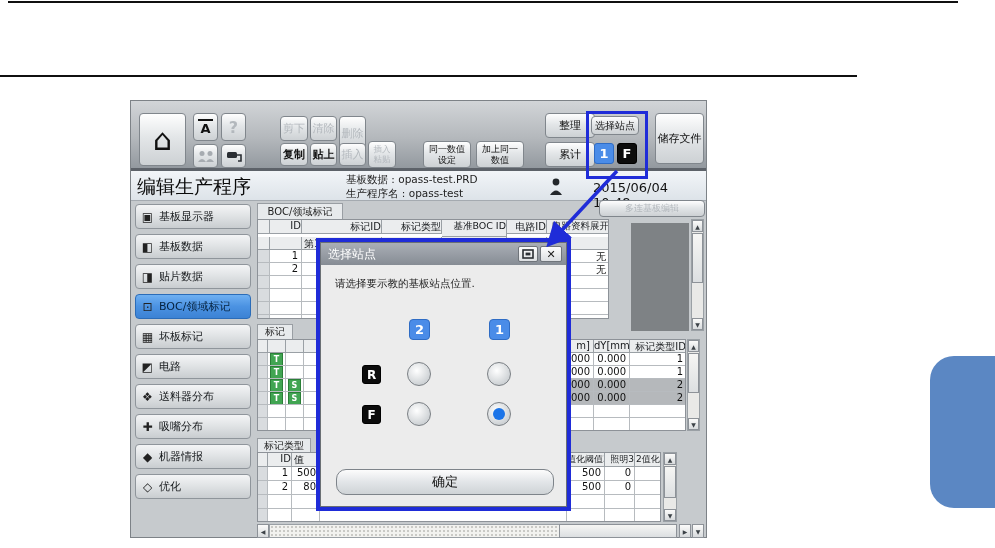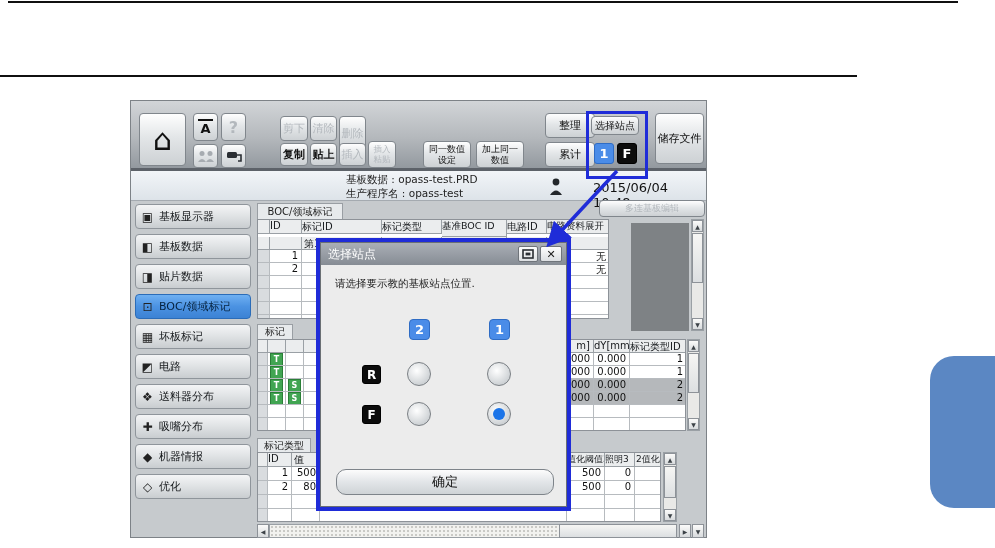--- a/index.html
+++ b/index.html
@@ -42,21 +42,21 @@
   .side-item.sel{background:linear-gradient(#6fb0f2,#4b92e2 50%,#3c82d4);border-color:#2b6cb8;color:#06233f;}
   .side-ico{width:15px;font-size:12px;text-align:center;color:#222;}
   
   .tab{position:absolute;background:#e7eaec;border:1px solid #999ea3;border-bottom:none;
       font-size:10px;display:flex;align-items:center;justify-content:center;box-sizing:border-box;color:#222;}
   .tbl{position:absolute;background:#fff;border:1px solid #8d9298;box-sizing:border-box;overflow:hidden;}
   .trow{display:flex;}
   .c{box-sizing:border-box;border-right:1px solid #b7bbbf;border-bottom:1px solid #b7bbbf;
      font-size:10px;overflow:hidden;white-space:nowrap;flex-shrink:0;}
   .ch{background:#ebedee;border-right:1px solid #9aa0a5;border-bottom:1px solid #9aa0a5;
-     text-align:left;color:#16191c;}
+     text-align:right;color:#16191c;}
   .csel{background:#d9dcdf;}
   .num{text-align:right;padding-right:3px;}
   .selrow{background:#b5b8bb;}
   .markb{display:inline-block;width:11px;height:11px;background:#41a552;border:1px solid #2a7f37;
      color:#fff;font-size:8px;font-weight:bold;line-height:11px;text-align:center;margin:0 0 0 2px;box-sizing:content-box;}
   .grayview{position:absolute;background:#7e8285;}
   
   .sb{position:absolute;background:#e9e9e7;border:1px solid #9aa0a5;box-sizing:border-box;}
   .sbtn{position:absolute;left:0;width:100%;height:12px;background:linear-gradient(#fbfbfa,#d8dbdd);
      border:1px solid #8d9298;box-sizing:border-box;font-size:6px;color:#3c4247;
@@ -171,20 +171,21 @@
         </div>
 
       <div class="btn" style="left:524px;top:12px;width:49px;height:51px;">
           <span>储存文件</span>
         </div>
 
       <div class="anno-box" style="left:455px;top:10px;width:56px;height:62px;"></div>
     </div>
 
     <div id="titleband">
+      <div id="screen-title">编辑生产程序</div>
       <div class="fileline" style="left:215px;top:2px;"><span>基板数据 :</span> <span>opass-test.PRD</span></div>
       <div class="fileline" style="left:215px;top:16px;"><span>生产程序名 :</span> <span>opass-test</span></div>
       <svg class="abs" style="left:418px;top:7px;" width="14" height="17">
         <circle cx="7" cy="4" r="3.4" fill="#23272b"></circle>
           <path d="M1 17 q6 -9 12 0 z" fill="#23272b"></path>
       </svg>
       <div id="datetime">2015/06/04 10:48</div>
     </div>
 
     <div class="side-item" style="top:103px;">

